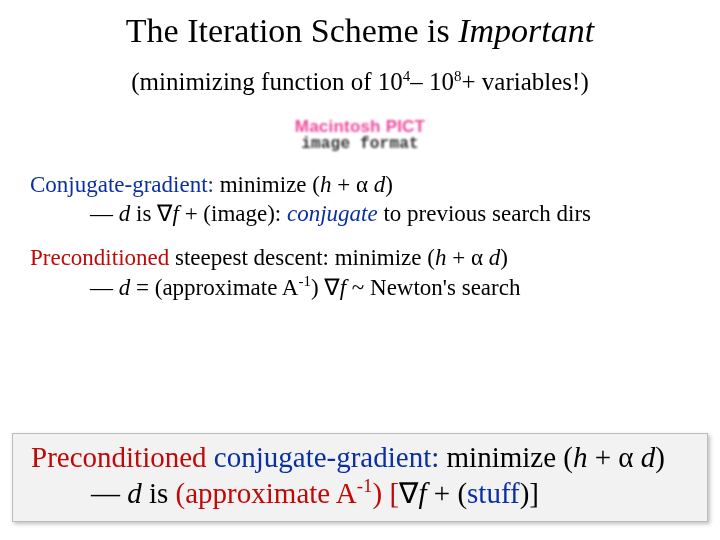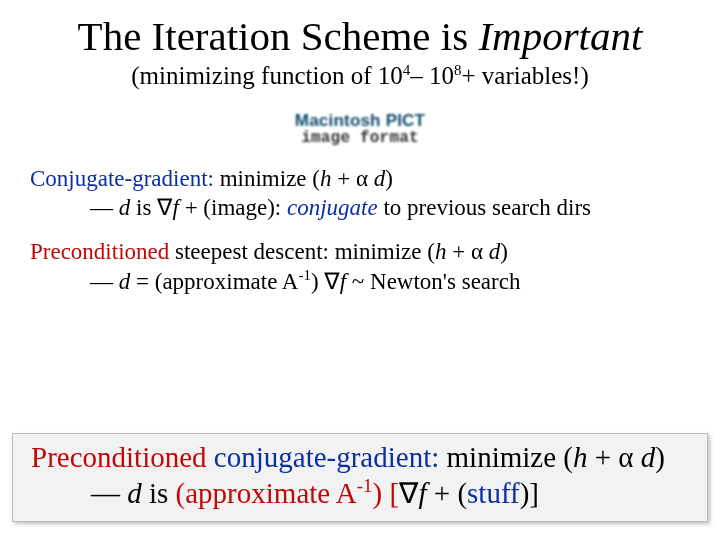--- a/index.html
+++ b/index.html
@@ -12,40 +12,40 @@
     overflow: hidden;
     position: relative;
   }
   .slide {
     width: 100%;
     height: 100%;
     padding: 12px 30px 0 30px;
     position: relative;
   }
   .title {
-    font-size: 41px;
+    font-size: 34px;
     text-align: center;
     font-weight: normal;
-    margin-bottom: 2px;
+    margin-bottom: 18px;
   }
   .title .em { font-style: italic; }
   .subtitle {
     font-size: 25px;
     text-align: center;
     margin-bottom: 22px;
   }
   .subtitle sup { font-size: 0.6em; vertical-align: super; }
   .placeholder {
     width: 180px;
     margin: 6px auto 18px auto;
     text-align: center;
     line-height: 1.05;
   }
   .placeholder .l1 {
-    color: #0c4a6e;
+    color: #ec4899;
     font-family: Arial, Helvetica, sans-serif;
     font-weight: bold;
     font-size: 17px;
     filter: blur(0.8px);
     letter-spacing: 0.2px;
   }
   .placeholder .l2 {
     color: #333;
     font-family: Liberation Mono, monospace;
     font-weight: bold;

